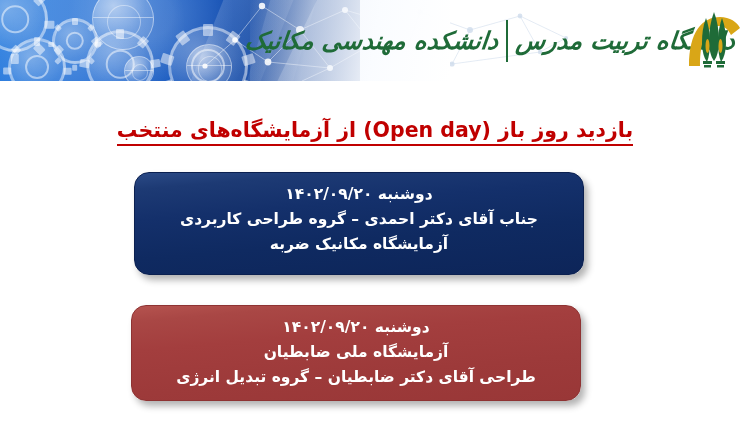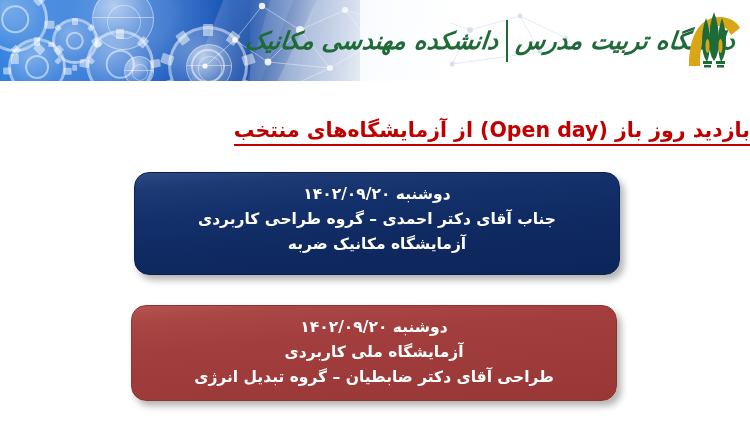--- a/index.html
+++ b/index.html
@@ -153,37 +153,37 @@
     width: 56px;
     height: 62px;
   }
 
   
   .title {
     position: absolute;
     left: 0;
     top: 118px;
     width: 750px;
-    text-align: right;
+    text-align: center;
     direction: rtl;
   }
   .title span {
     color: #C00000;
     font-size: 20.5px;
     font-weight: bold;
     font-family: "DejaVu Sans", "Liberation Sans", sans-serif;
     border-bottom: 2px solid #C00000;
     padding-bottom: 2px;
     line-height: 1.25;
   }
 
   
   .card {
     position: absolute;
-    width: 486px;
+    width: 450px;
     border-radius: 15px;
     box-sizing: border-box;
     direction: rtl;
     text-align: center;
     color: #ffffff;
     padding: 9px 18px 11px 18px;
     box-shadow: 4px 5px 7px rgba(0,0,0,0.30);
   }
   .card-blue {
     left: 134px;
@@ -350,15 +350,15 @@
 </div>
 
 <div class="card card-blue">
   <div class="card-line">دوشنبه ۱۴۰۲/۰۹/۲۰</div>
   <div class="card-line">جناب آقای دکتر احمدی – گروه طراحی کاربردی</div>
   <div class="card-line">آزمایشگاه مکانیک ضربه</div>
 </div>
 
 <div class="card card-red">
   <div class="card-line">دوشنبه ۱۴۰۲/۰۹/۲۰</div>
-  <div class="card-line">آزمایشگاه ملی کاربردی</div>
+  <div class="card-line">آزمایشگاه ملی ضابطیان</div>
   <div class="card-line">طراحی آقای دکتر ضابطیان – گروه تبدیل انرژی</div>
 </div>
 
 </body></html>

